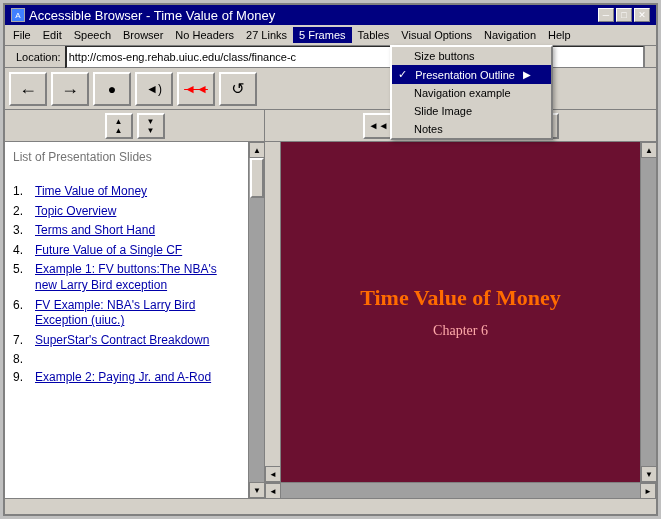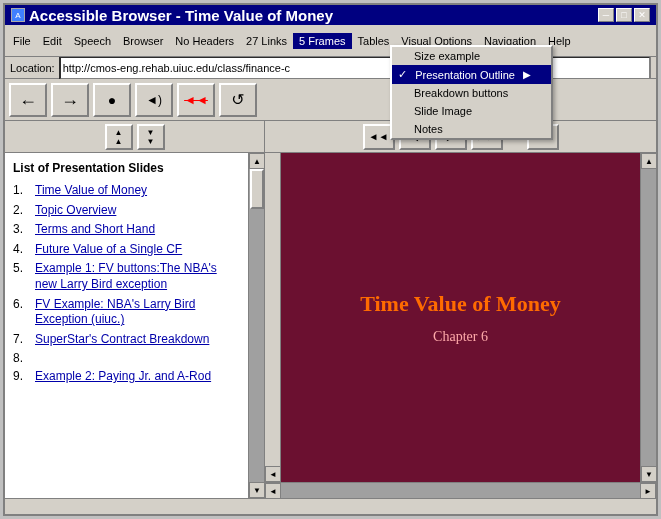--- a/index.html
+++ b/index.html
@@ -40,22 +40,22 @@
       height: 14px;
       background: #4080ff;
       border: 1px solid #aaa;
       font-size: 8px;
       display: flex;
       align-items: center;
       justify-content: center;
       color: white;
     }
     .title-text {
-      font-size: 15px;
-      font-weight: bold;
+      font-size: 13px;
+      font-weight: normal;
     }
     .title-buttons {
       display: flex;
       gap: 2px;
     }
     .title-btn {
       width: 16px;
       height: 14px;
       background: #d4d0c8;
       border: 1px solid #808080;
@@ -64,21 +64,21 @@
       align-items: center;
       justify-content: center;
       cursor: pointer;
       border-top-color: #fff;
       border-left-color: #fff;
     }
     .menu-bar {
       background: #d4d0c8;
       display: flex;
       align-items: center;
-      height: 32px;
+      height: 21px;
       border-bottom: 1px solid #808080;
       flex-shrink: 0;
       padding: 0 2px;
       position: relative;
     }
     .menu-item {
       padding: 2px 6px;
       font-size: 11px;
       cursor: pointer;
       white-space: nowrap;
@@ -118,21 +118,21 @@
       margin-left: -16px;
       margin-right: 4px;
       font-size: 11px;
     }
     .location-bar {
       display: flex;
       align-items: center;
       height: 22px;
       background: #d4d0c8;
       border-bottom: 1px solid #808080;
-      padding: 2px 5px;
+      padding: 2px 11px;
       flex-shrink: 0;
       gap: 4px;
     }
     .location-label {
       font-size: 11px;
       white-space: nowrap;
     }
     .location-input {
       flex: 1;
       height: 24px;
@@ -210,23 +210,23 @@
       overflow: hidden;
     }
     .left-content {
       flex: 1;
       overflow-y: auto;
       padding: 8px;
       background: white;
     }
     .list-title {
       font-size: 12px;
-      font-weight: bold;
-      margin-bottom: 8px;
-      color: #000000;
+      font-weight: normal;
+      margin-bottom: 20px;
+      color: #737373;
     }
     .slide-list {
       list-style: none;
       padding: 0;
     }
     .slide-list li {
       display: flex;
       margin-bottom: 4px;
       font-size: 12px;
     }
@@ -424,29 +424,29 @@
     <span class="menu-item">No Headers</span>
     <span class="menu-item">27 Links</span>
     <span class="menu-item active">5 Frames</span>
     <span class="menu-item">Tables</span>
     <span class="menu-item">Visual Options</span>
     <span class="menu-item">Navigation</span>
     <span class="menu-item">Help</span>
 
     <div class="dropdown-menu">
       <div class="dropdown-item">
-        <span>Size example</span>
+        <span>Size buttons</span>
       </div>
       <div class="dropdown-item highlighted">
         <span class="checkmark">✓</span>
         <span>Presentation Outline</span>
         <span style="margin-left:4px; font-size:10px;">▶</span>
       </div>
       <div class="dropdown-item">
-        <span>Breakdown buttons</span>
+        <span>Navigation example</span>
       </div>
       <div class="dropdown-item">
         <span>Slide Image</span>
       </div>
       <div class="dropdown-item">
         <span>Notes</span>
       </div>
     </div>
   </div>
 

